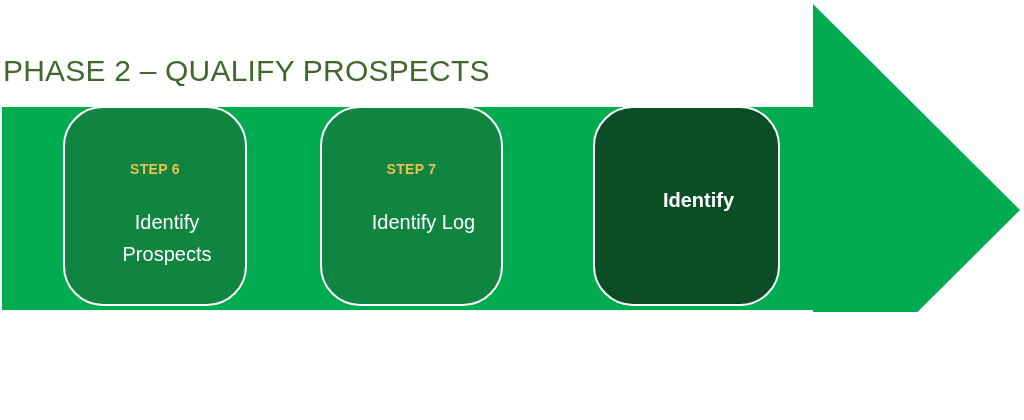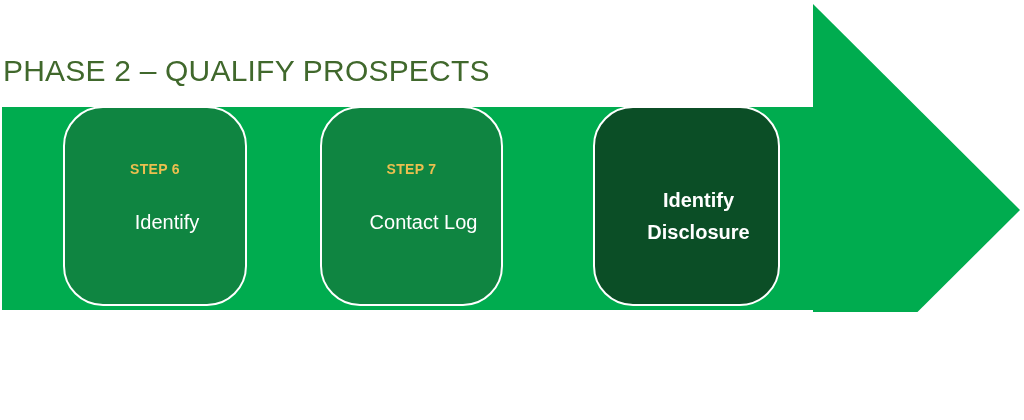--- a/index.html
+++ b/index.html
@@ -99,31 +99,31 @@
   <div class="arrow-band"></div>
 
   <svg class="arrow-head" viewBox="0 0 211 420" xmlns="http://www.w3.org/2000/svg" aria-hidden="true">
     <polygon points="0,4 207,210 0,416"></polygon>
   </svg>
 
   <div class="card card-1">
     <div class="step-label">STEP 6</div>
     <div class="step-body">
       <div class="step-line">Identify</div>
+      <div class="step-line">Prospects</div>
     </div>
   </div>
 
   <div class="card card-2">
     <div class="step-label">STEP 7</div>
     <div class="step-body">
-      <div class="step-line">Contact Log</div>
+      <div class="step-line">Identify Log</div>
       <div class="step-line"></div>
     </div>
   </div>
 
   <div class="card card-3 dark">
     <div class="step-body">
       <div class="step-line">Identify</div>
-      <div class="step-line">Disclosure</div>
     </div>
   </div>
 
 </div>
 
 </body></html>

